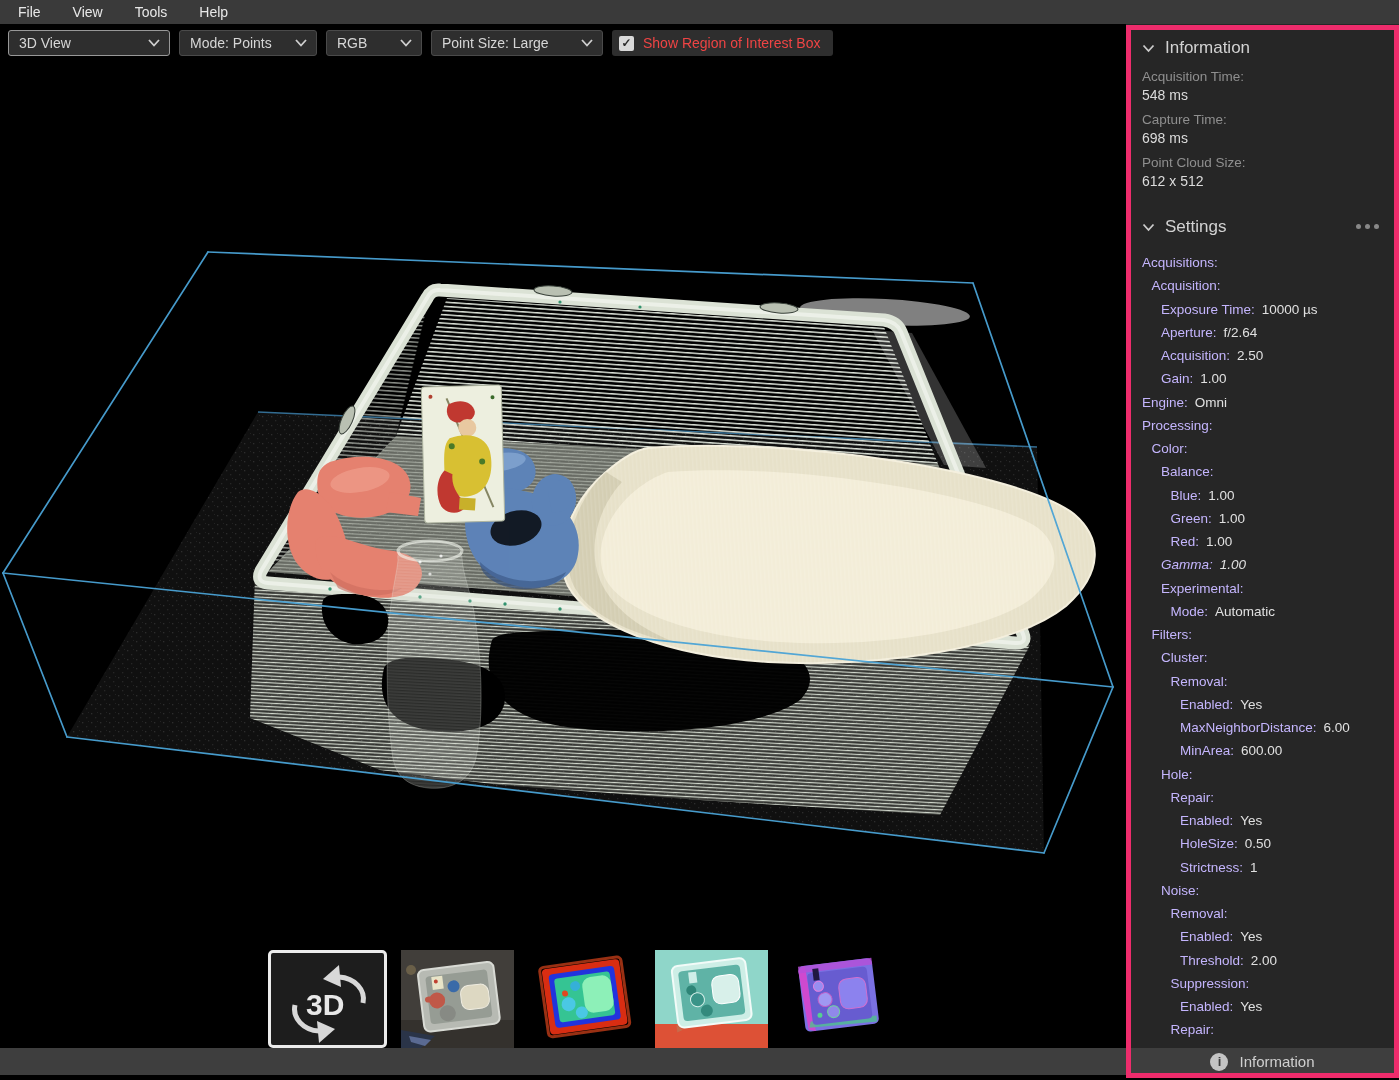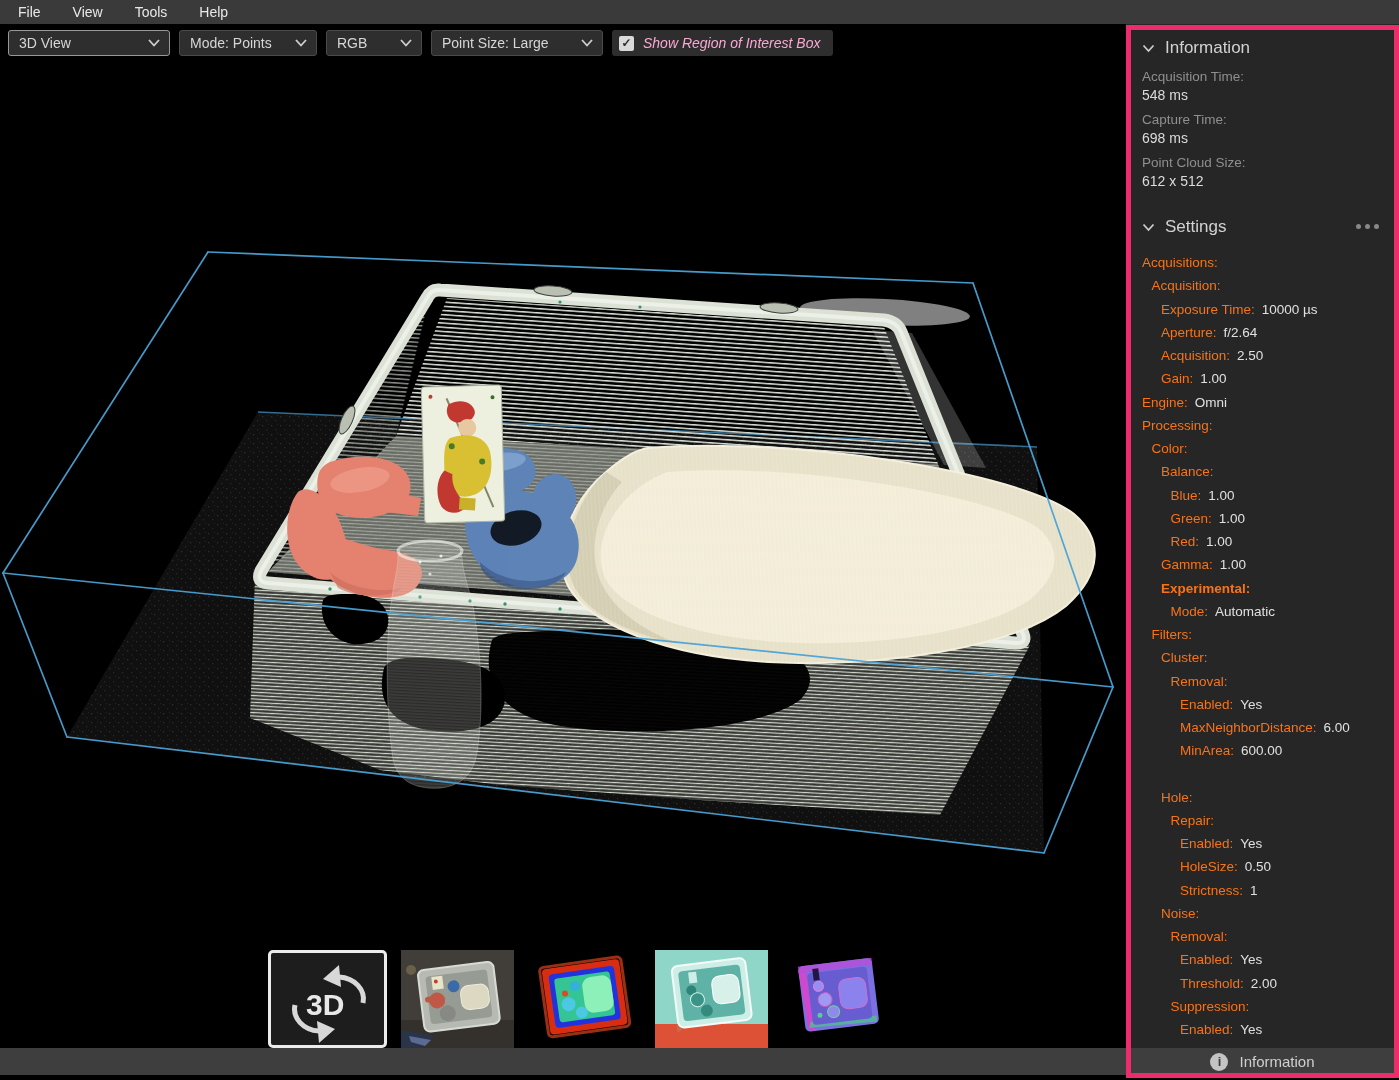--- a/index.html
+++ b/index.html
@@ -16,40 +16,40 @@
   .dd{height:26px;background:#2e2e2e;border:1px solid #4a4a4a;border-radius:3px;color:#d6d6d6;
       font-size:14px;display:flex;align-items:center;justify-content:space-between;
       padding:0 9px 0 10px;box-sizing:border-box;}
   .dd.focused{border-color:#989898;}
   .dd svg{flex:0 0 auto;margin-left:8px;}
   .checkgroup{height:26px;background:#2e2e2e;border-radius:3px;display:flex;align-items:center;
               gap:9px;padding:0 13px 0 7px;}
   .cbox{width:15px;height:15px;background:#d9d9d9;border-radius:2px;display:flex;align-items:center;
         justify-content:center;font-size:12px;font-weight:bold;color:#2a2a2a;}
   .cbox::before{content:"✓";}
-  .checkgroup .cklabel{font-size:14px;color:#f9a8d4;font-style:italic;}
+  .checkgroup .cklabel{font-size:14px;color:#ef4444;}
   
   #scene{position:absolute;top:62px;left:0;z-index:1;}
   .thumbs{position:absolute;left:268px;top:950px;height:98px;display:flex;gap:14px;z-index:4;}
   .thumb{width:113px;height:98px;background:#000;overflow:hidden;}
   .thumb.btn3d{width:119px;box-sizing:border-box;border:3px solid #ececec;border-radius:5px;background:#1d1d1d;}
   
   .sidebar{position:absolute;left:1126px;top:24px;width:273px;height:1024px;background:#262626;
            box-sizing:border-box;padding:12px 10px 0 16px;overflow:hidden;z-index:5;}
   .sec-head{display:flex;align-items:center;gap:10px;font-size:17px;color:#d2d2d2;height:24px;position:relative;}
   .sec-head .chev{flex:0 0 auto;}
   .ellipsis{position:absolute;right:10px;top:9px;display:flex;gap:4px;}
   .ellipsis i{width:5px;height:5px;border-radius:50%;background:#888;display:block;}
   .info-fields{margin-top:6px;}
   .field .flabel{font-size:13.5px;color:#8f8f8f;margin-top:9px;}
   .field .fvalue{font-size:14px;color:#dcdcdc;margin-top:3px;}
   .settings-head{margin-top:26px;}
   .tree{margin-top:12px;}
   .trow{font-size:13.5px;line-height:23.25px;white-space:nowrap;}
-  .tlabel{color:#f97316;}
+  .tlabel{color:#c4b5fd;}
   .tval{color:#e0e0e0;margin-left:7px;}
   
   .statusbar{position:absolute;left:0;top:1048px;width:1399px;height:27px;background:#3e3e3e;z-index:10;}
   .status-right{position:absolute;left:1126px;width:273px;height:27px;display:flex;align-items:center;
                 justify-content:center;gap:11px;}
   .info-icon{width:18px;height:18px;border-radius:50%;background:#c4c4c4;color:#3e3e3e;font-size:13px;
              font-weight:bold;display:flex;align-items:center;justify-content:center;}
   .info-icon::before{content:"i";}
   .status-label{font-size:15px;color:#cfcfcf;}
   
@@ -403,25 +403,25 @@
         </div>
 
         <div class="trow" style="padding-left: 28.5px;">
           <span class="tlabel">Green:</span><span class="tval">1.00</span>
         </div>
 
         <div class="trow" style="padding-left: 28.5px;">
           <span class="tlabel">Red:</span><span class="tval">1.00</span>
         </div>
 
-        <div class="trow" style="padding-left: 19px;">
+        <div class="trow" style="padding-left: 19px; font-style: italic;">
           <span class="tlabel">Gamma:</span><span class="tval">1.00</span>
         </div>
 
-        <div class="trow" style="padding-left: 19px; font-weight: bold;">
+        <div class="trow" style="padding-left: 19px;">
           <span class="tlabel">Experimental:</span>
         </div>
 
         <div class="trow" style="padding-left: 28.5px;">
           <span class="tlabel">Mode:</span><span class="tval">Automatic</span>
         </div>
 
         <div class="trow" style="padding-left: 9.5px;">
           <span class="tlabel">Filters:</span>
         </div>
@@ -439,21 +439,21 @@
         </div>
 
         <div class="trow" style="padding-left: 38px;">
           <span class="tlabel">MaxNeighborDistance:</span><span class="tval">6.00</span>
         </div>
 
         <div class="trow" style="padding-left: 38px;">
           <span class="tlabel">MinArea:</span><span class="tval">600.00</span>
         </div>
 
-        <div class="trow" style="padding-left: 19px; margin-top: 23px;">
+        <div class="trow" style="padding-left: 19px;">
           <span class="tlabel">Hole:</span>
         </div>
 
         <div class="trow" style="padding-left: 28.5px;">
           <span class="tlabel">Repair:</span>
         </div>
 
         <div class="trow" style="padding-left: 38px;">
           <span class="tlabel">Enabled:</span><span class="tval">Yes</span>
         </div>

